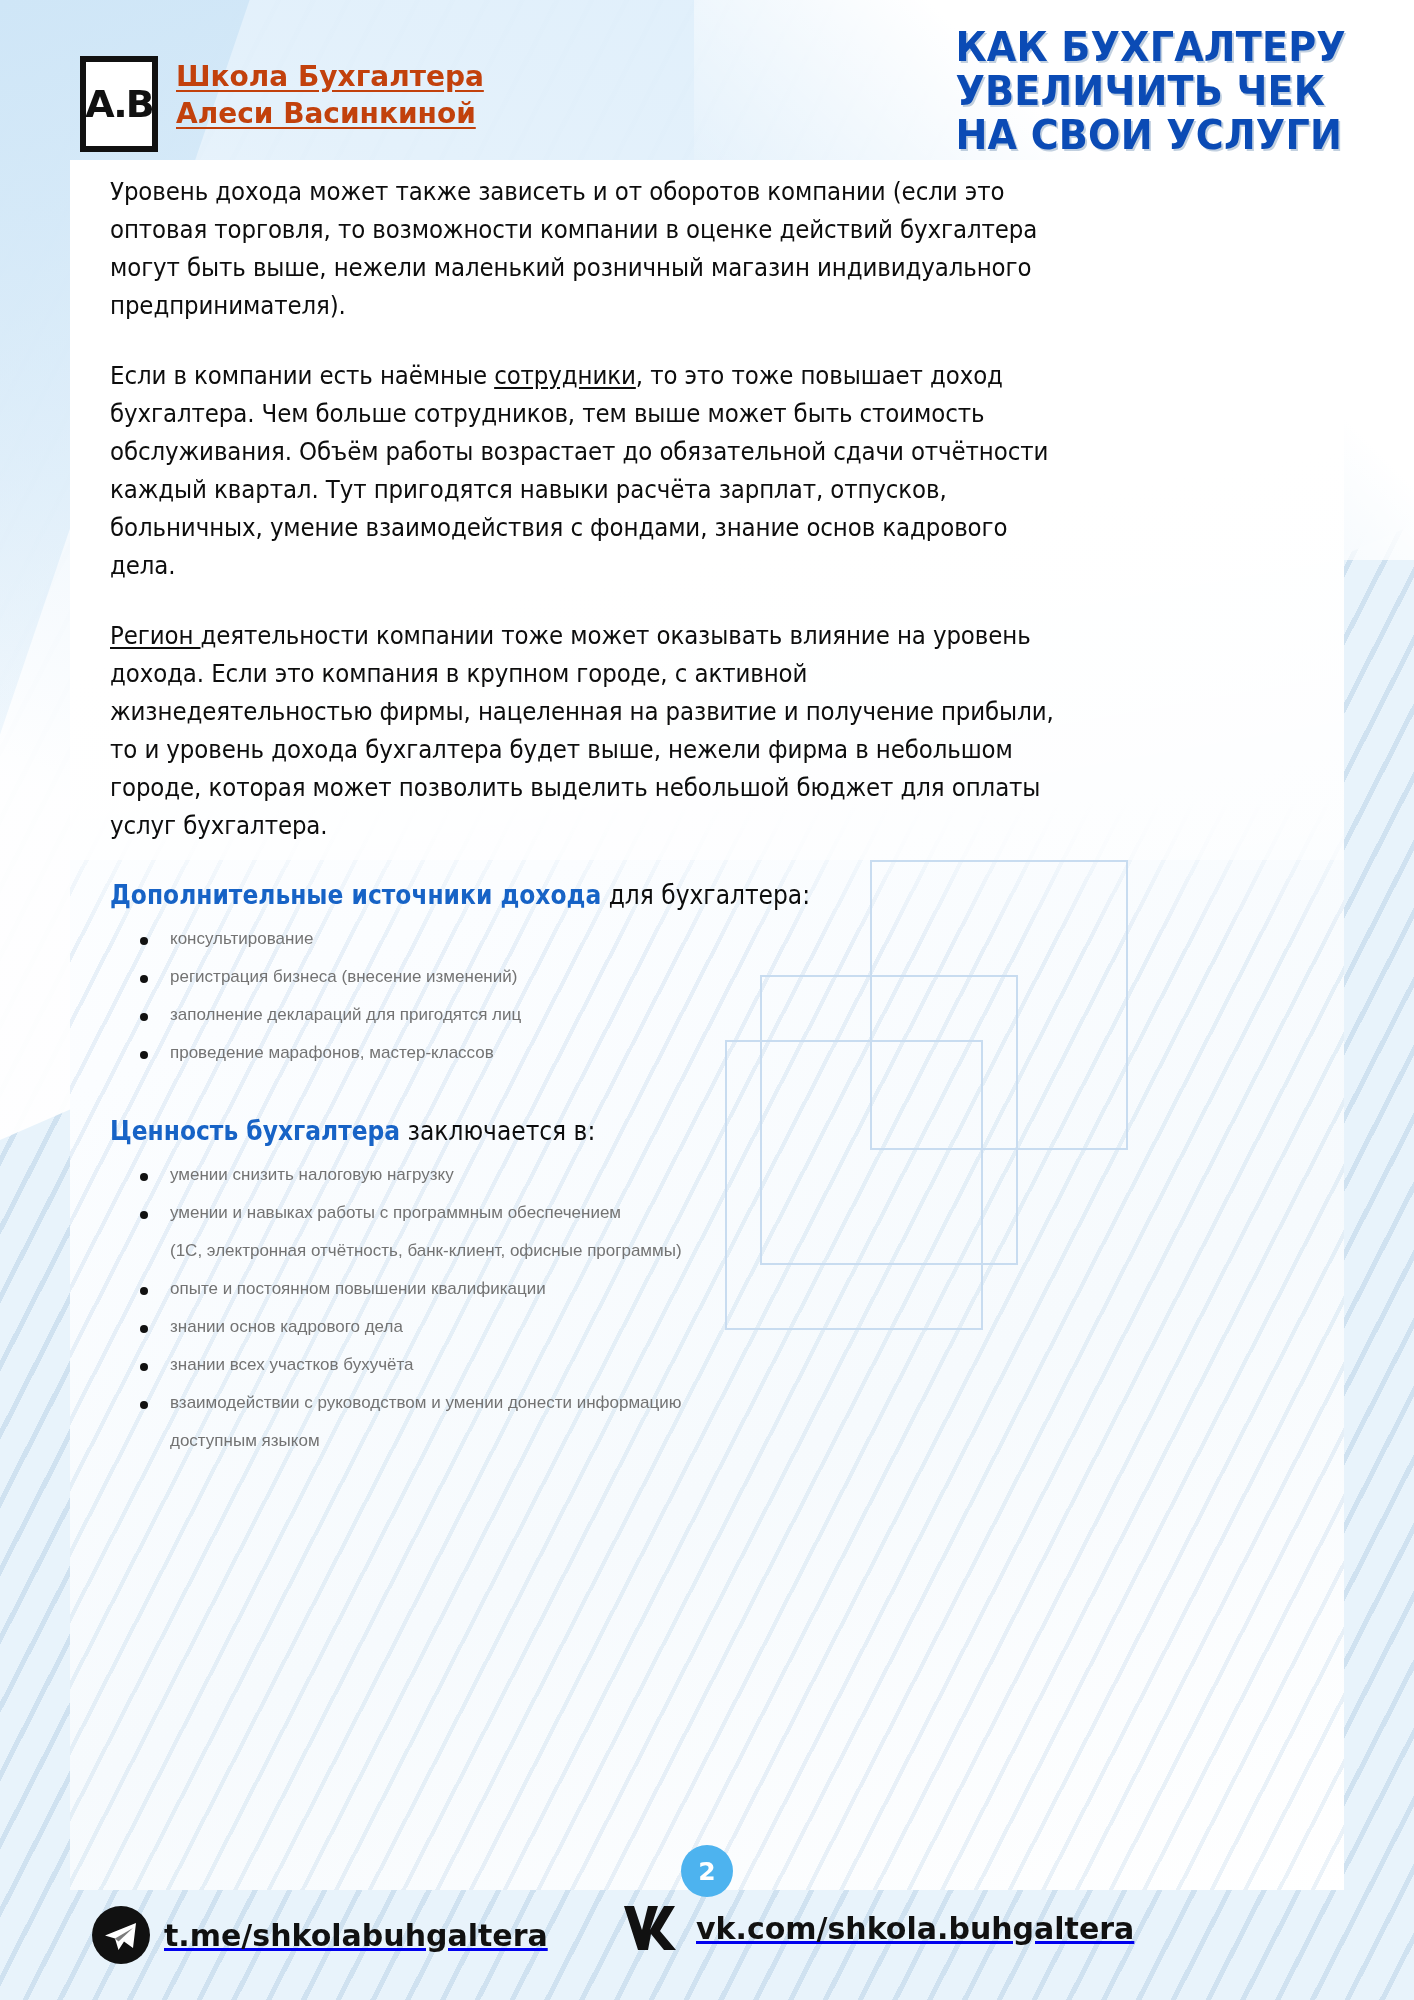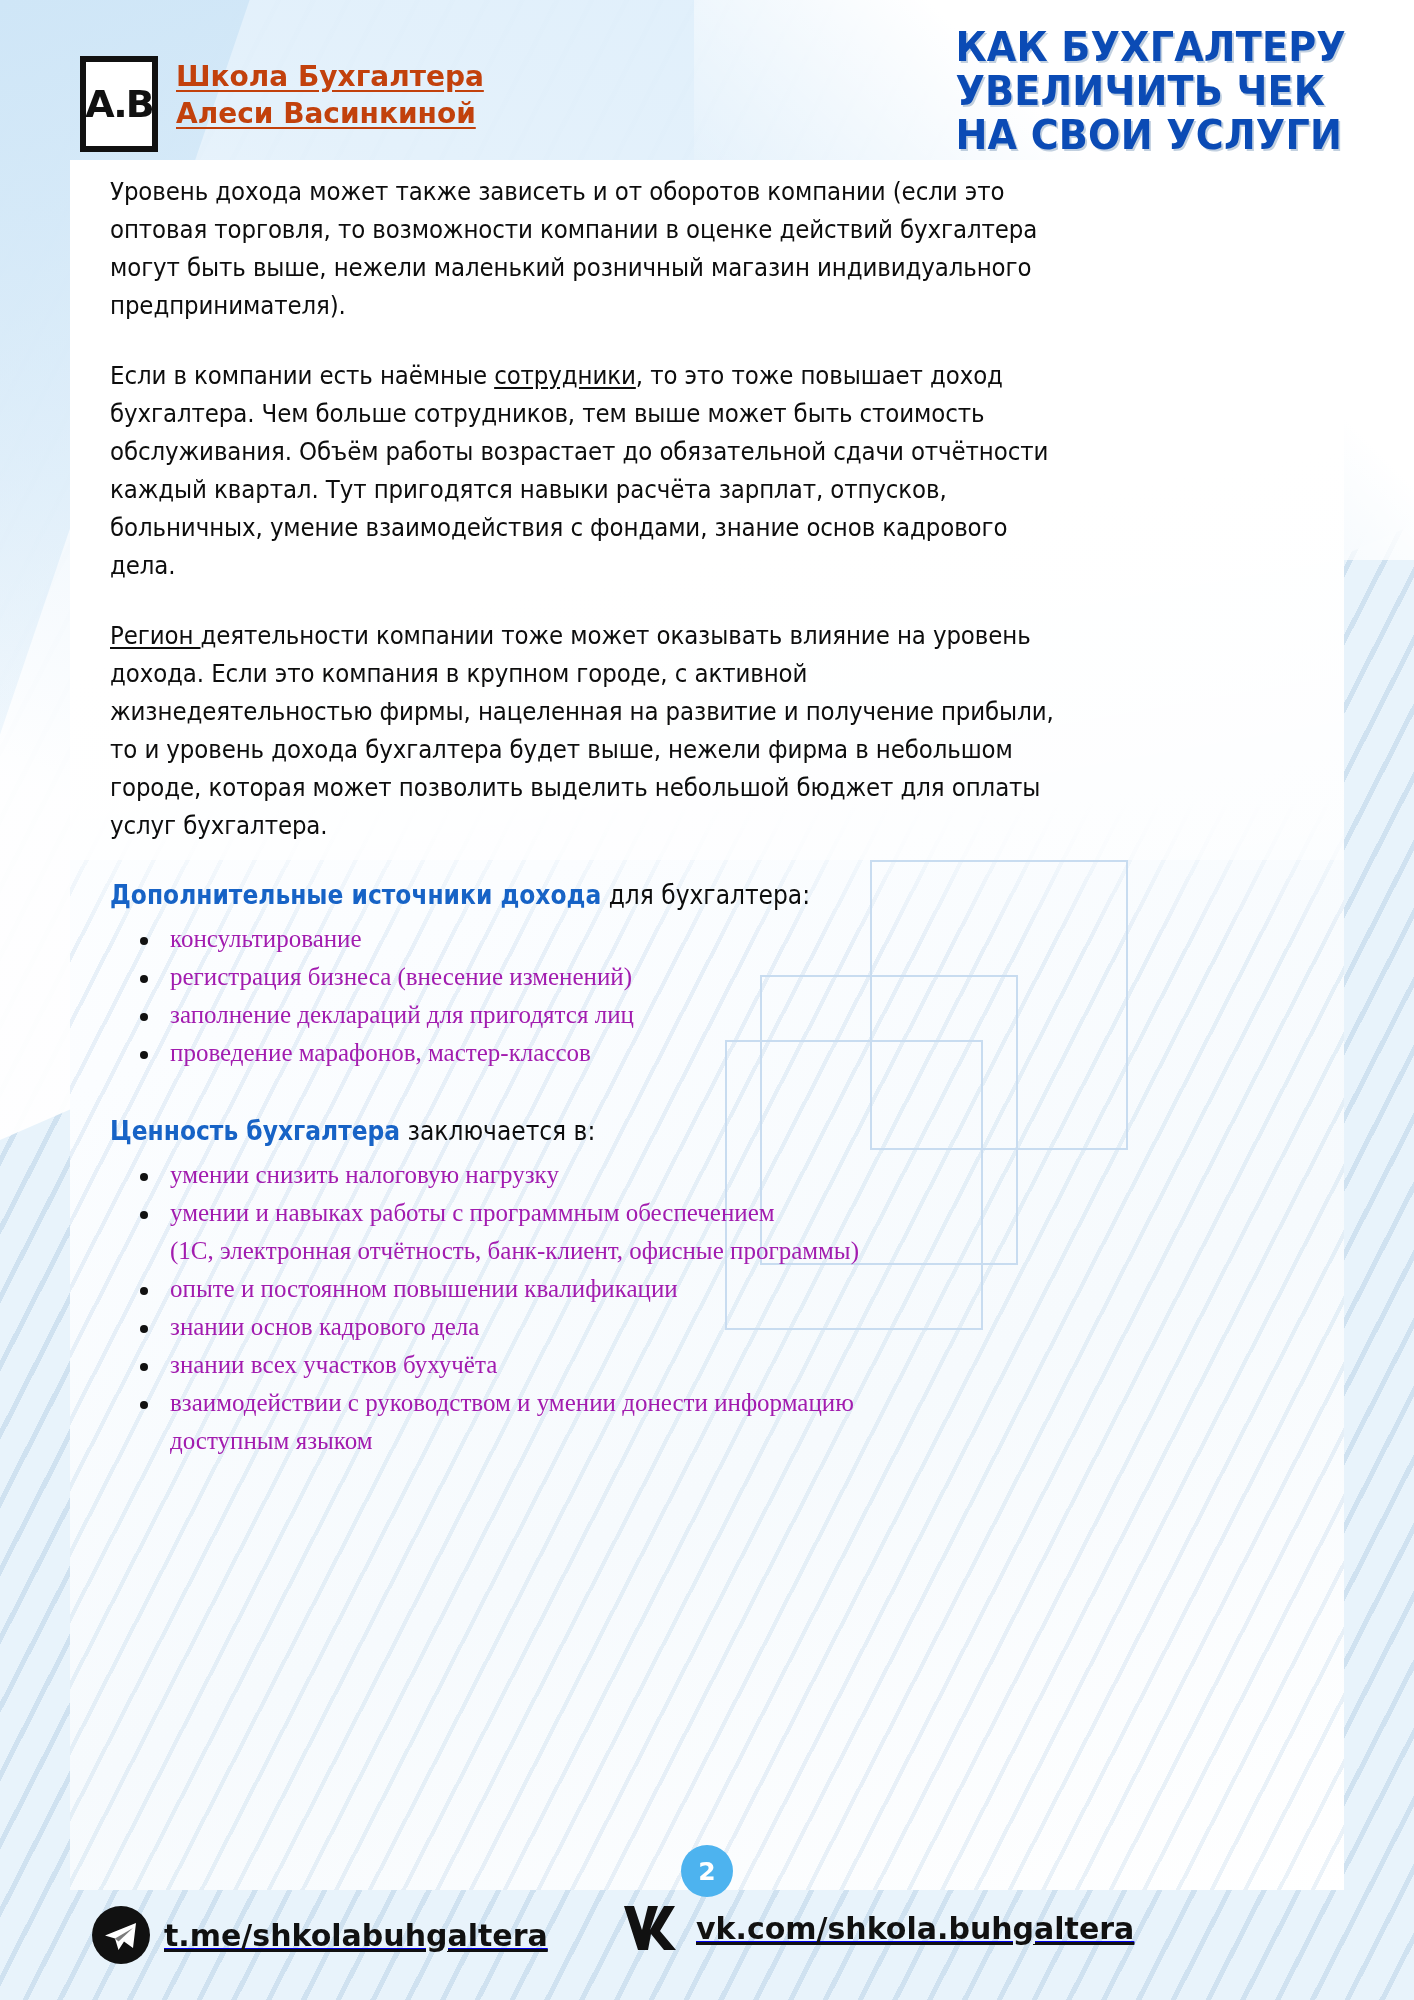--- a/index.html
+++ b/index.html
@@ -139,22 +139,22 @@
     font-family:"DejaVu Sans Condensed","Liberation Sans", sans-serif;
     font-size:26px; font-weight:normal; color:#0d0d0d;
     line-height:38px; margin-top:10px; margin-bottom:6px;
   }
   h3.sec-head .hl{
     color:#1763c6; font-weight:bold;
   }
 
   ul.blist{ list-style:none; margin:0 0 0 18px; padding:0; }
   ul.blist li{
-    font-family:Liberation Serif, serif;
-    font-size:25px; line-height:38px; color:#a21caf;
+    font-family:Liberation Sans, sans-serif;
+    font-size:17px; line-height:38px; color:#737373;
     position:relative; padding-left:42px;
   }
   ul.blist li::before{
     content:"";
     position:absolute; left:12px; top:17px;
     width:8px; height:8px; border-radius:50%;
     background:#111;
   }
   ul.blist li .cont{ display:block; }
   .gap-30{ height:30px; }
@@ -176,21 +176,21 @@
     position:absolute; left:0; bottom:0; width:1414px; height:112px; z-index:8;
   }
   .fitem{
     position:absolute; display:flex; align-items:center; gap:14px;
   }
   .fitem.tg{ left:92px; top:18px; }
   .fitem.vk{ left:620px; top:12px; }
   .fitem .flabel{
     font-family:"DejaVu Sans", sans-serif;
     font-size:30px; font-weight:bold; color:#111;
-    text-decoration:underline; text-underline-offset:3px;
+    text-underline-offset:3px;
     white-space:nowrap;
   }
   .ico{ flex:0 0 auto; display:block; }
 </style>
 </head>
 <body>
 
 <div class="bg-base"></div>
 <div class="bg-stripes"></div>
 <div class="bg-diag-light"></div>

